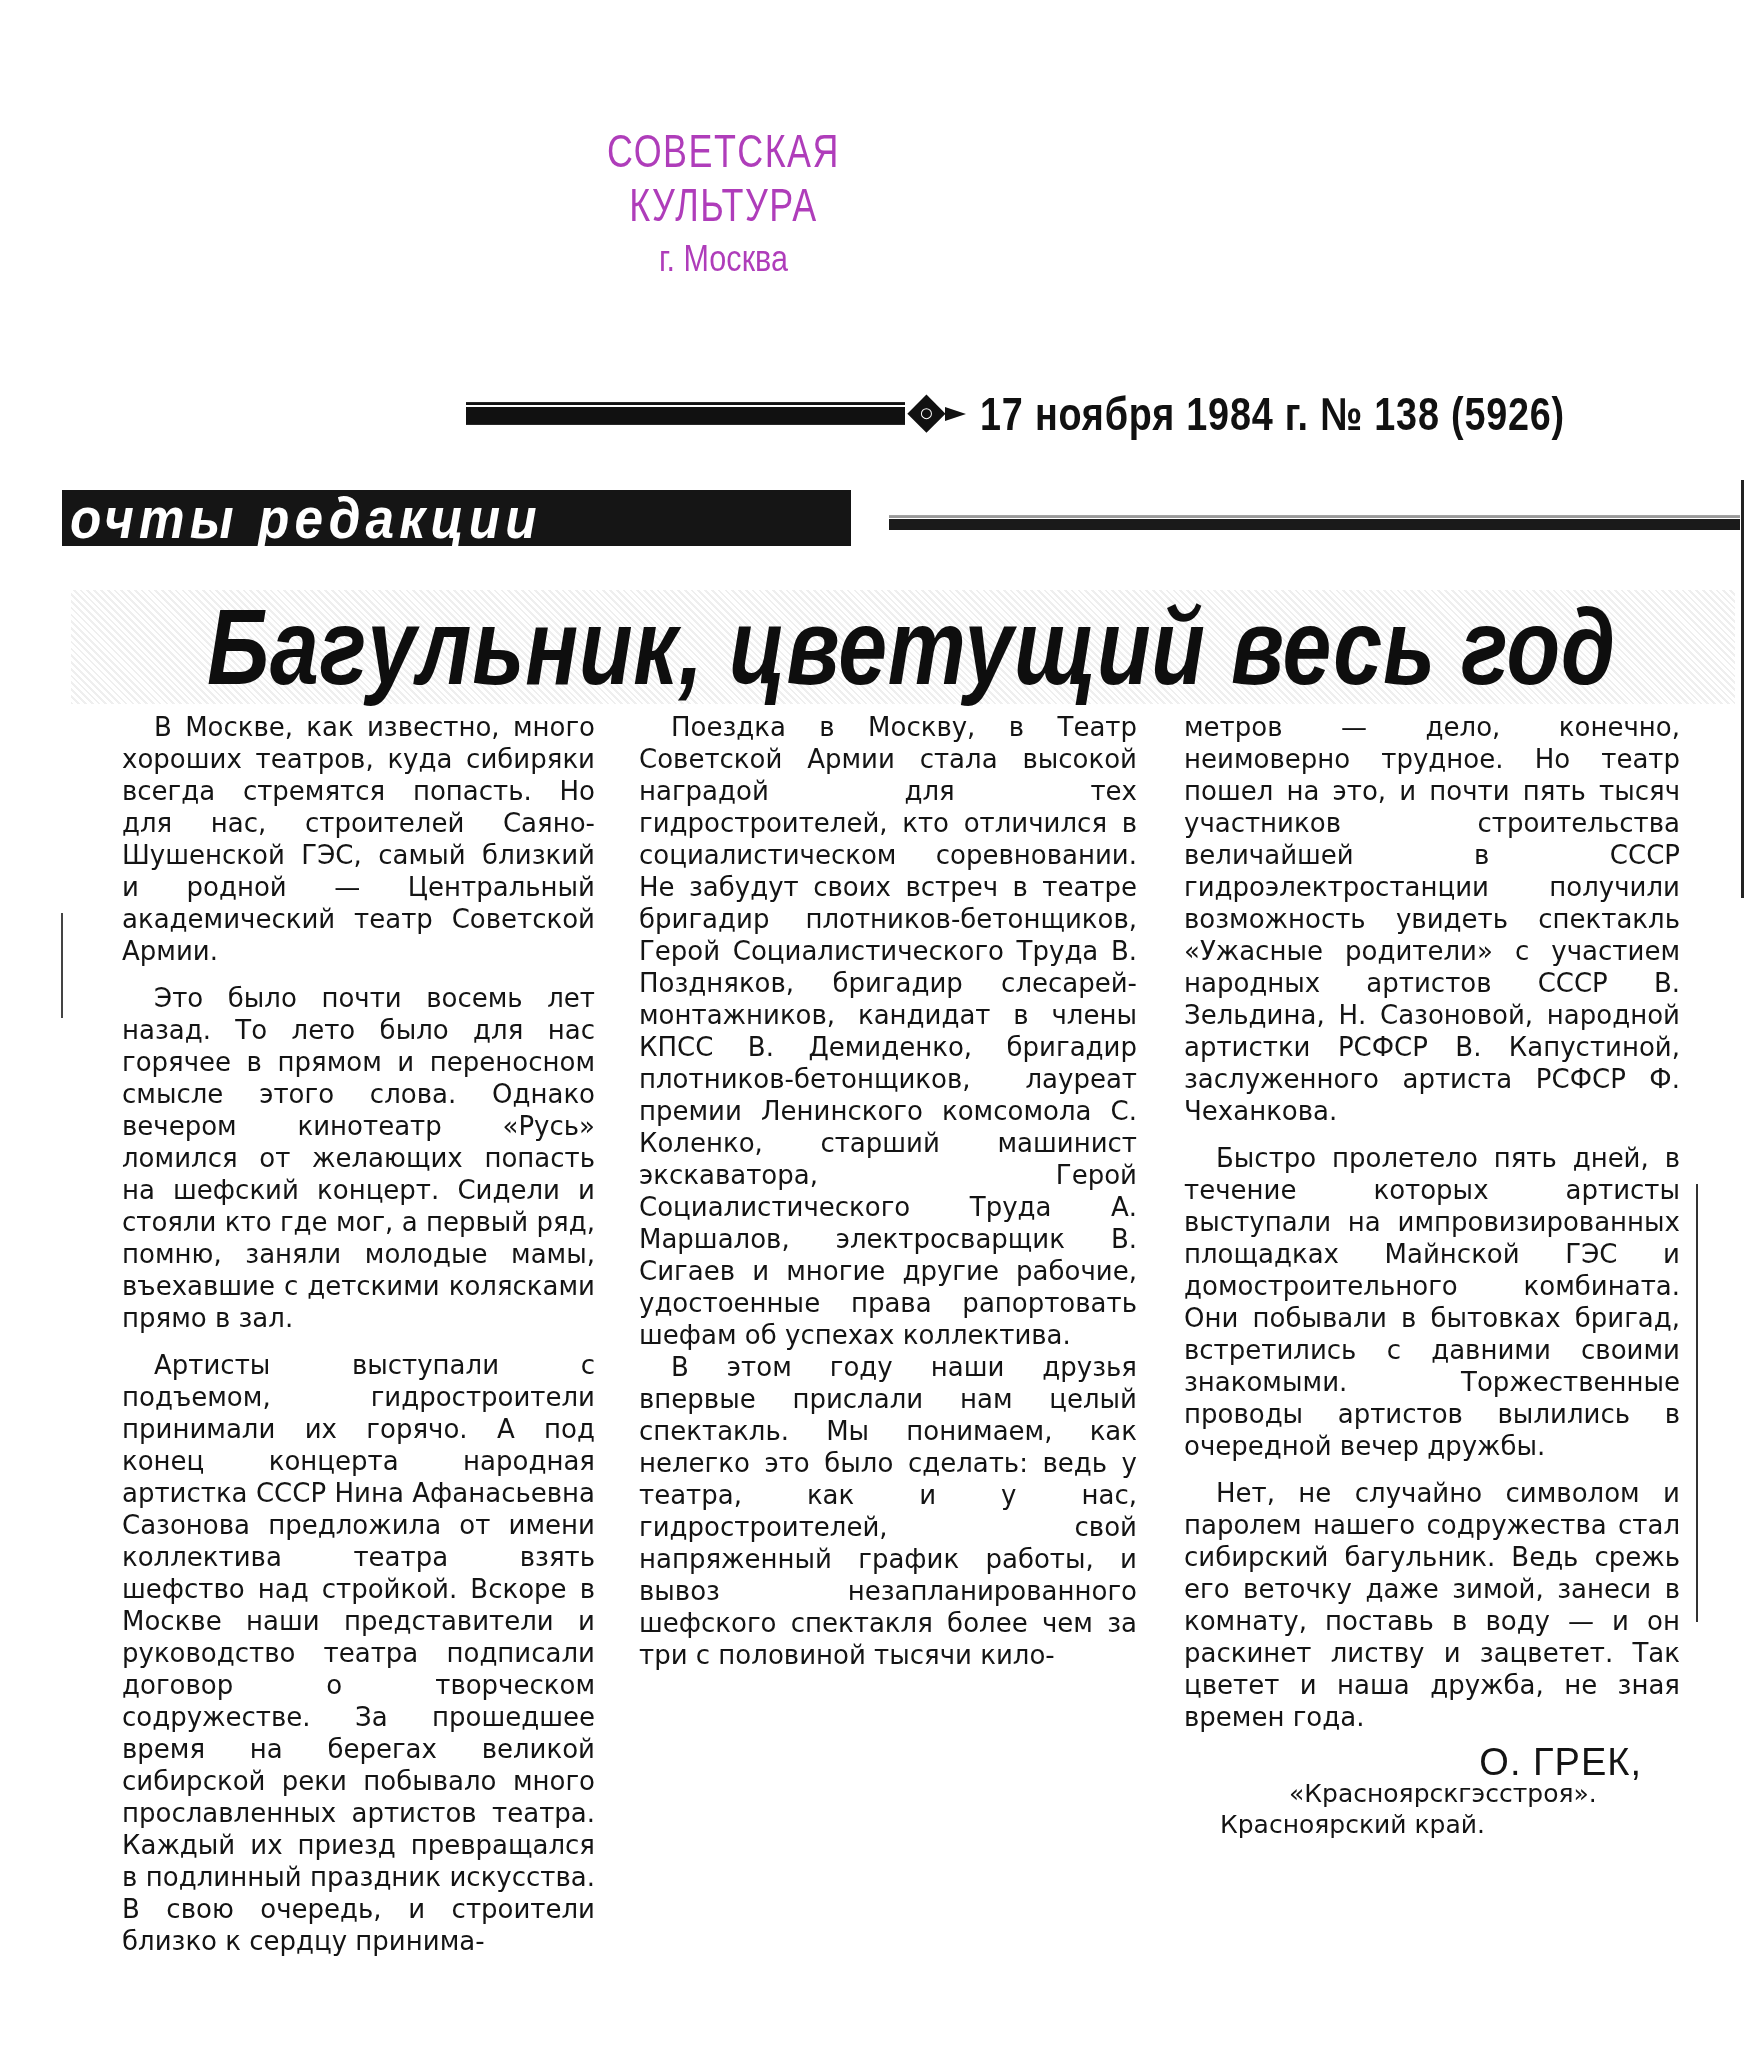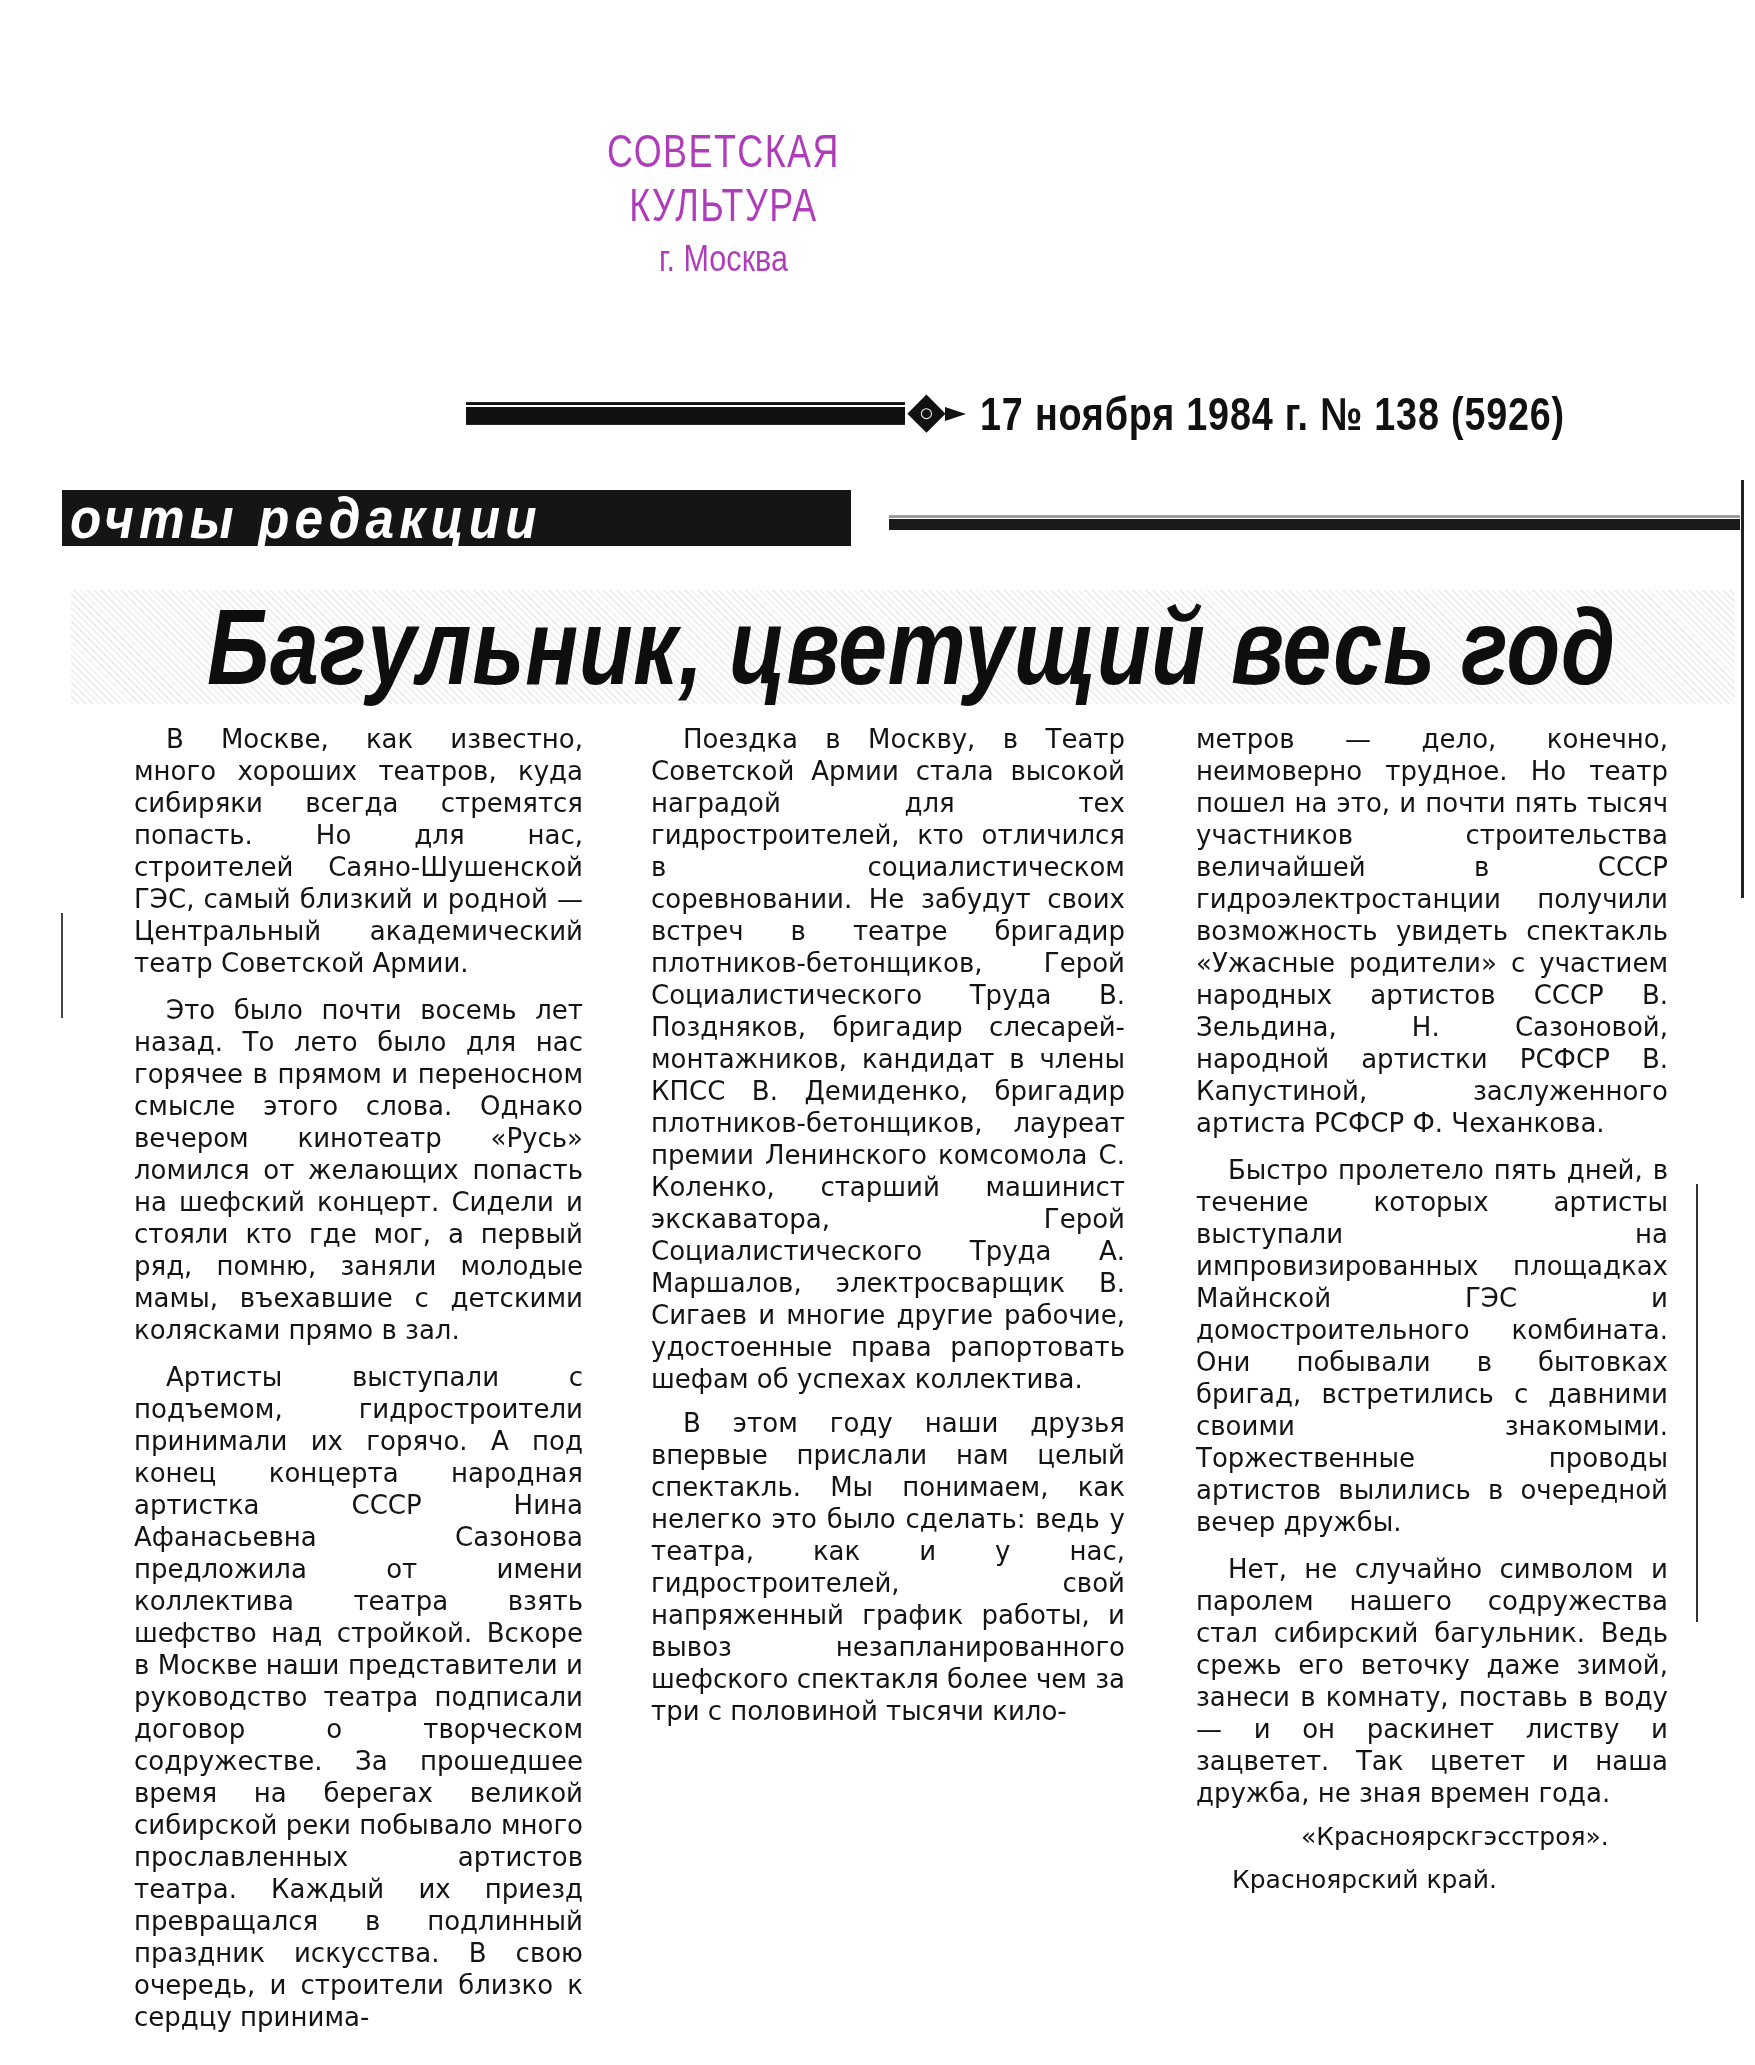--- a/index.html
+++ b/index.html
@@ -69,21 +69,21 @@
       position: absolute; left: 207px; top: 585px; white-space: nowrap;
       font-family: "Liberation Sans", sans-serif; font-weight: bold; font-style: italic;
       font-size: 107px; color: #0e0e0e; transform: scaleX(0.82); transform-origin: left center;
       letter-spacing: 1px;
     }
     .col {
       position: absolute; top: 711px; font-family: "DejaVu Sans", sans-serif;
       font-size: 26px; line-height: 32px; text-align: justify; color: #141414;
       hyphens: manual;
     }
-    .col p { margin: 12px; text-indent: 32px; text-align: justify; }
+    .col p { margin: 0; text-indent: 32px; text-align: justify; }
     .col p.gap { margin-top: 15px; }
     .col p.cont { text-indent: 0; }
     .col1 { left: 122px; width: 473px; }
     .col2 { left: 639px; width: 498px; }
     .col3 { left: 1184px; width: 496px; }
     .signature {
       text-align: right; font-family: "Liberation Sans", sans-serif; font-size: 38px;
       margin-top: 13.3px; padding-right: 38px; letter-spacing: 1px;
     }
     .sig-line { text-indent: 0 !important; font-size: 25px; line-height: 31px; }
@@ -126,16 +126,17 @@
 
 <div class="col col2">
   <p>Поездка в Москву, в Театр Советской Армии стала высокой наградой для тех гидростроителей, кто отличился в социалистическом соревновании. Не забудут своих встреч в театре бригадир плотников-бетонщиков, Герой Социалистического Труда В. Поздняков, бригадир слесарей-монтажников, кандидат в члены КПСС В. Демиденко, бригадир плотников-бетонщиков, лауреат премии Ленинского комсомола С. Коленко, старший машинист экскаватора, Герой Социалистического Труда А. Маршалов, электросварщик В. Сигаев и многие другие рабочие, удостоенные права рапортовать шефам об успехах коллектива.</p>
   <p>В этом году наши друзья впервые прислали нам целый спектакль. Мы понимаем, как нелегко это было сделать: ведь у театра, как и у нас, гидростроителей, свой напряженный график работы, и вывоз незапланированного шефского спектакля более чем за три с половиной тысячи кило-</p>
 </div>
 
 <div class="col col3">
   <p class="cont">метров — дело, конечно, неимоверно трудное. Но театр пошел на это, и почти пять тысяч участников строительства величайшей в СССР гидроэлектростанции получили возможность увидеть спектакль «Ужасные родители» с участием народных артистов СССР В. Зельдина, Н. Сазоновой, народной артистки РСФСР В. Капустиной, заслуженного артиста РСФСР Ф. Чеханкова.</p>
   <p class="gap">Быстро пролетело пять дней, в течение которых артисты выступали на импровизированных площадках Майнской ГЭС и домостроительного комбината. Они побывали в бытовках бригад, встретились с давними своими знакомыми. Торжественные проводы артистов вылились в очередной вечер дружбы.</p>
   <p class="gap">Нет, не случайно символом и паролем нашего содружества стал сибирский багульник. Ведь срежь его веточку даже зимой, занеси в комнату, поставь в воду — и он раскинет листву и зацветет. Так цветет и наша дружба, не зная времен года.</p>
+  <div class="signature">О. ГРЕК,</div>
   <p class="sig-line l3">«Красноярскгэсстроя».</p>
   <p class="sig-line l4">Красноярский край.</p>
 </div>
 
 
 </body></html>

